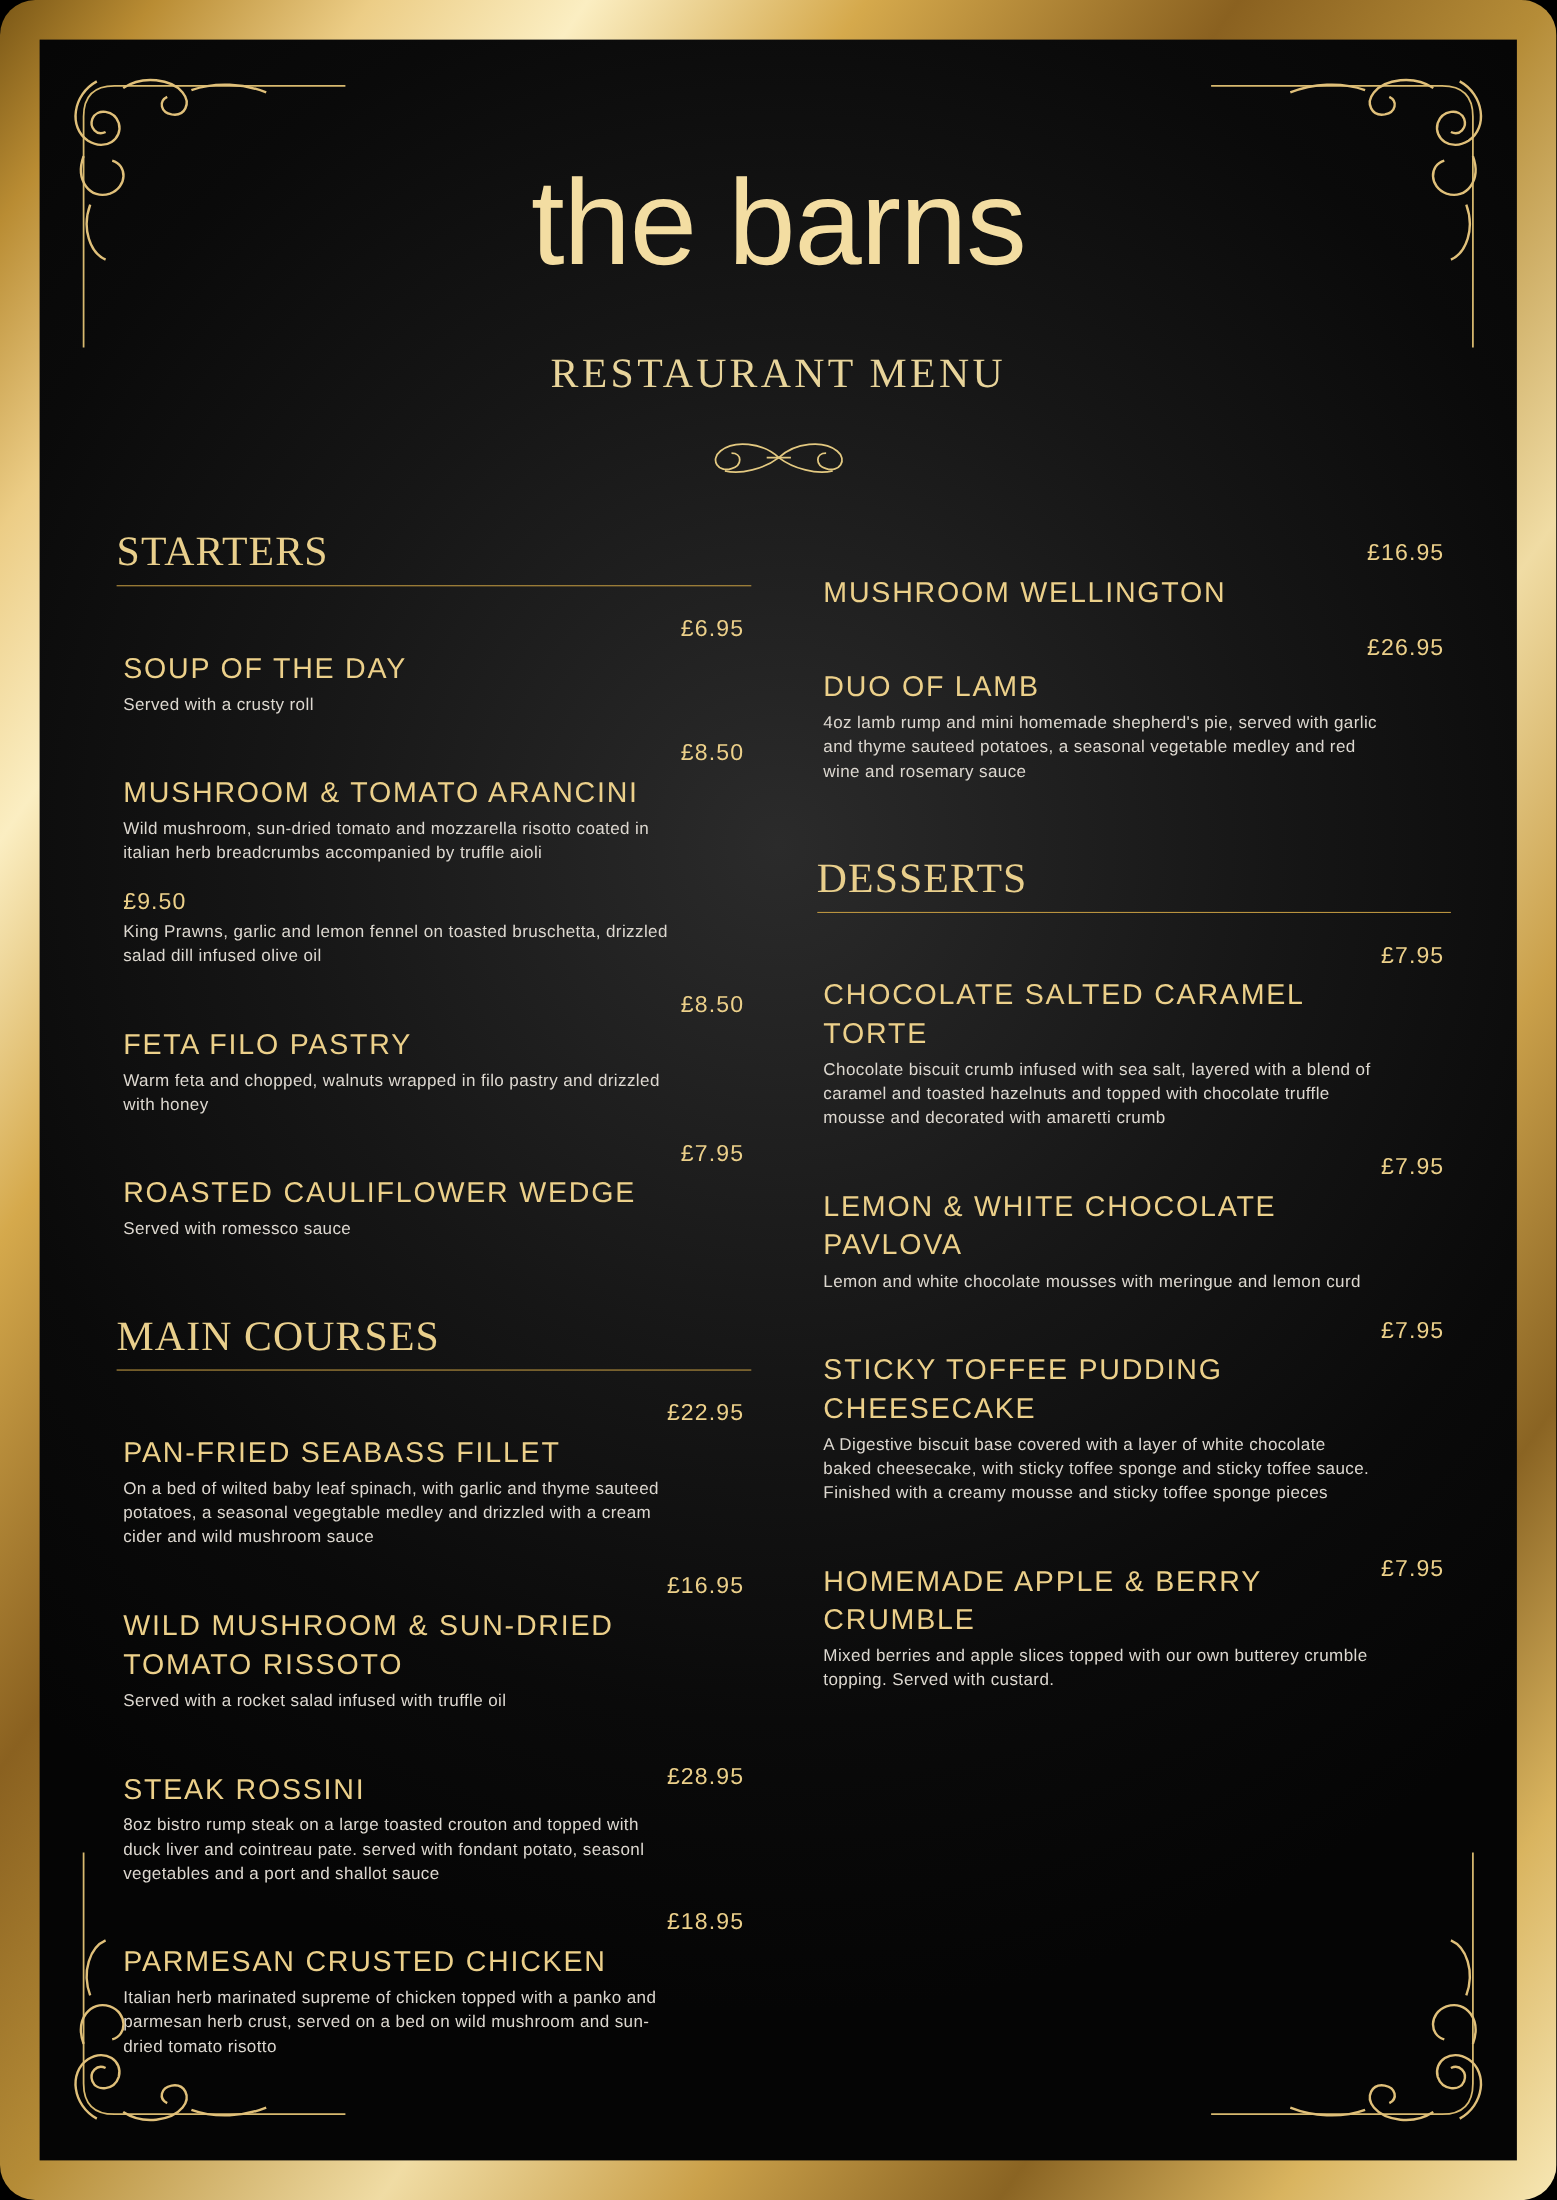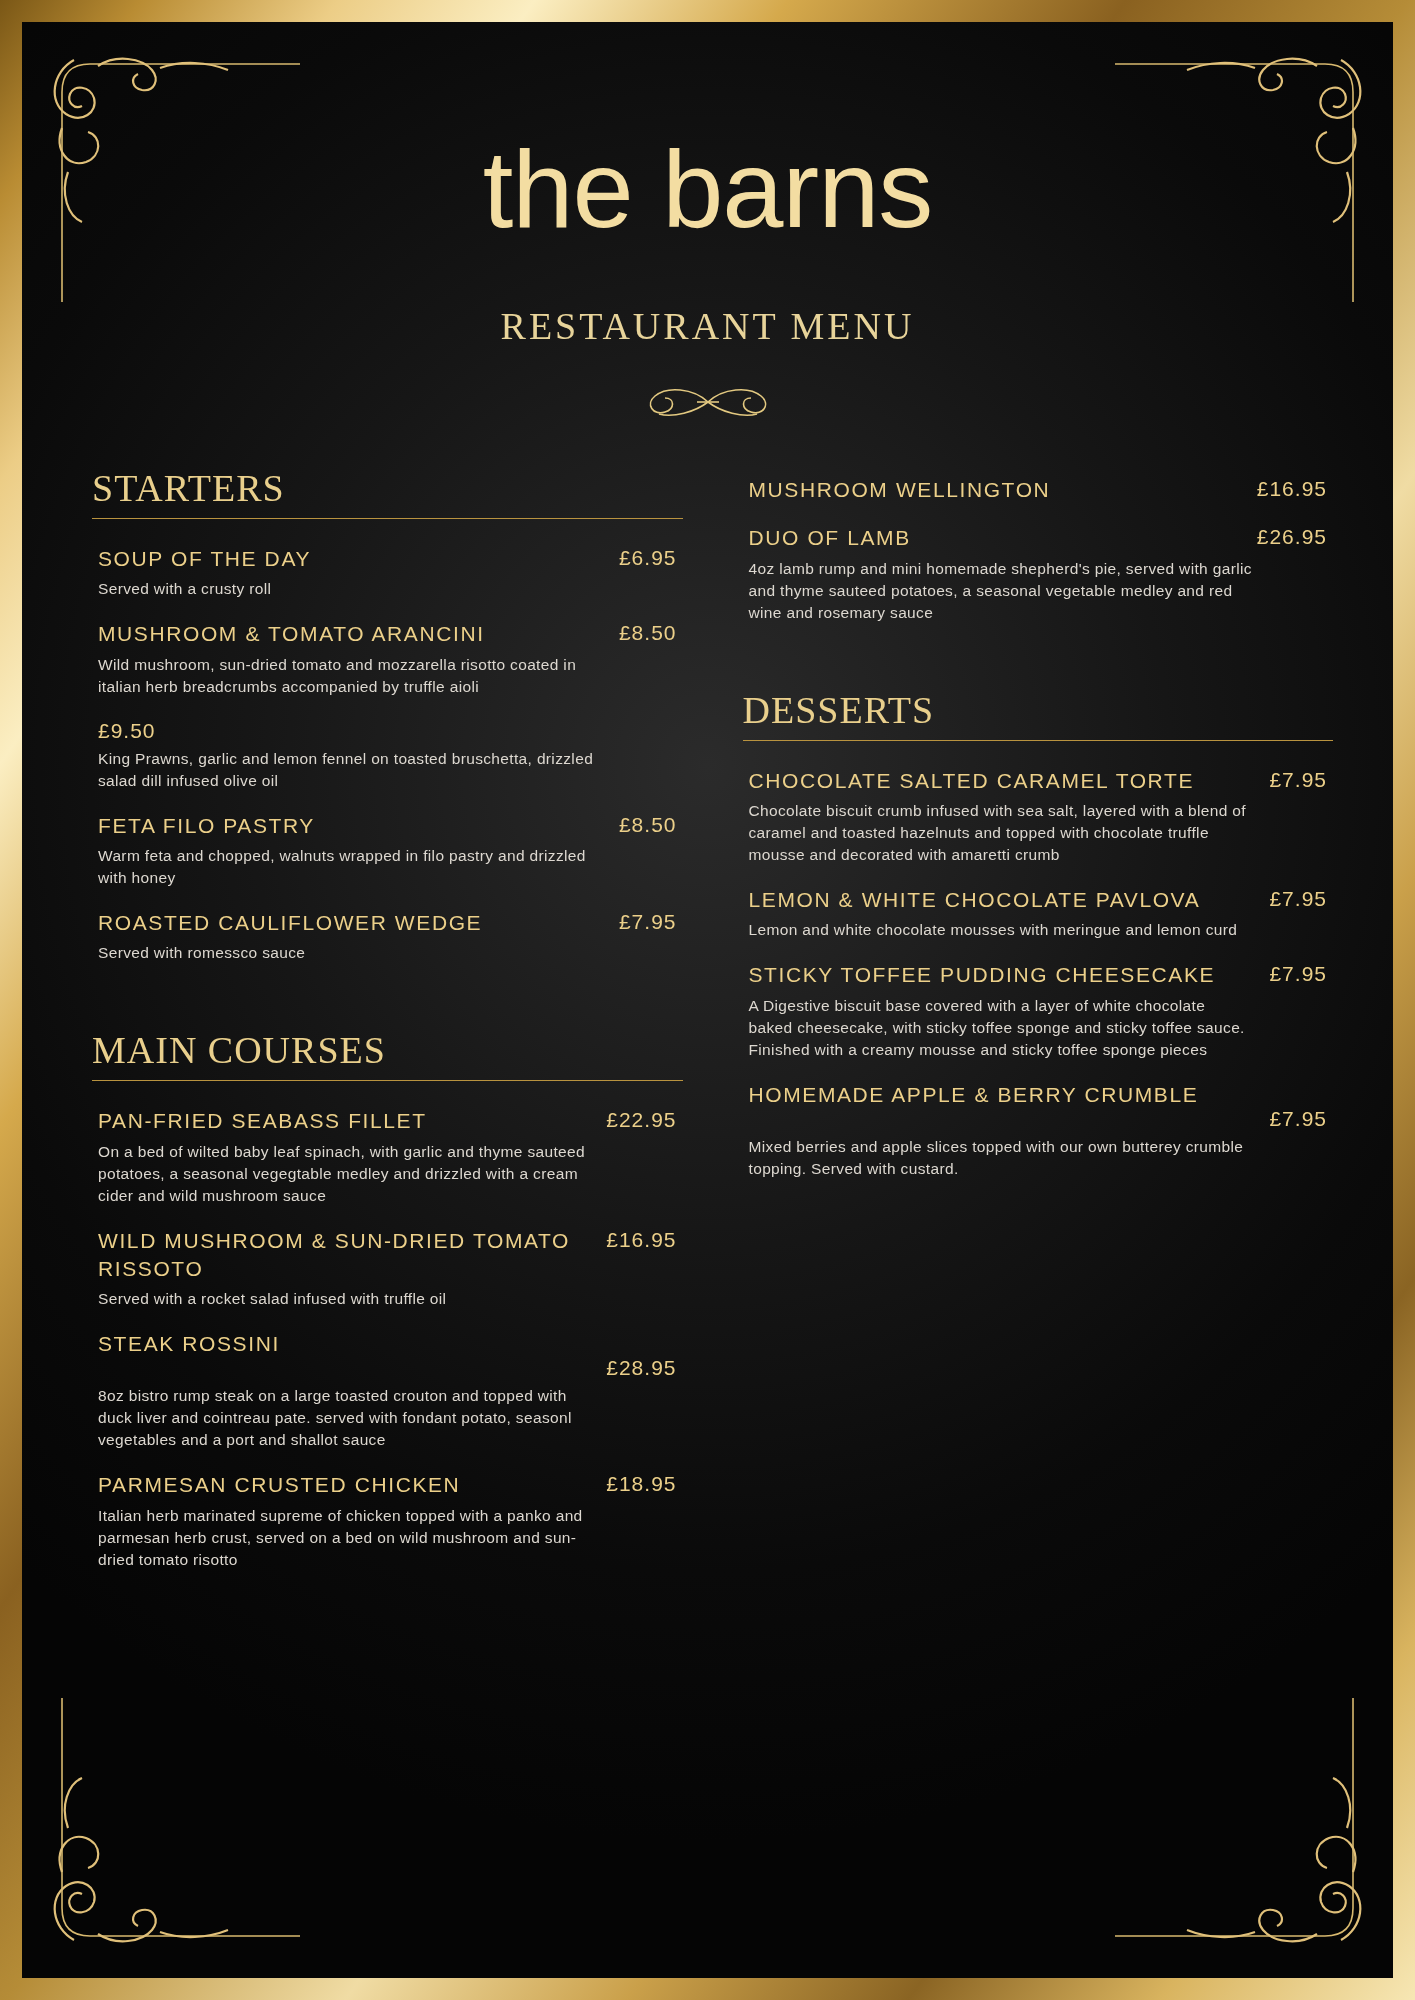--- a/index.html
+++ b/index.html
@@ -21,21 +21,22 @@
     position: absolute;
     inset: 0;
     background: linear-gradient(120deg,
         #6b4a12 0%, #a87c2a 6%, #e9c87a 14%, #fbe9b6 22%,
         #d8ab4e 32%, #8c6320 44%, #c9a24e 56%, #f3dda2 66%,
         #cfa martial 0%);
     background: linear-gradient(125deg,
         #7a5716 0%, #b98c33 5%, #eccd86 12%, #fbeec2 19%,
         #d5a94c 28%, #8a6120 40%, #b58c37 50%, #f0dca4 62%,
         #caa04a 72%, #8a6423 82%, #d9b45f 91%, #f7e7b4 100%);
-    padding: 22px;
+    padding: 36px;
+    border-radius: 32px;
   }
 
   .inner {
     position: relative;
     width: 100%;
     height: 100%;
     background:
       radial-gradient(ellipse 75% 55% at 50% 38%, #2b2b2b 0%, #161616 45%, #0a0a0a 75%, #050505 100%);
     overflow: hidden;
   }
@@ -106,26 +107,27 @@
 
   .item { margin-bottom: 20px; padding: 0 6px; }
 
   .item-head {
     display: flex;
     align-items: flex-start;
     justify-content: space-between;
     gap: 14px;
   }
   .item-name {
-    font-size: 21px;
+    font-size: 26px;
     letter-spacing: 1.6px;
     color: #ecd08a;
     line-height: 1.35;
     text-transform: uppercase;
     flex: 1 1 auto;
+    margin-top: 31px;
   }
   .item-price {
     font-size: 21px;
     letter-spacing: 1px;
     color: #ecd08a;
     white-space: nowrap;
     flex: 0 0 auto;
     padding-top: 1px;
   }
   .item-desc {

